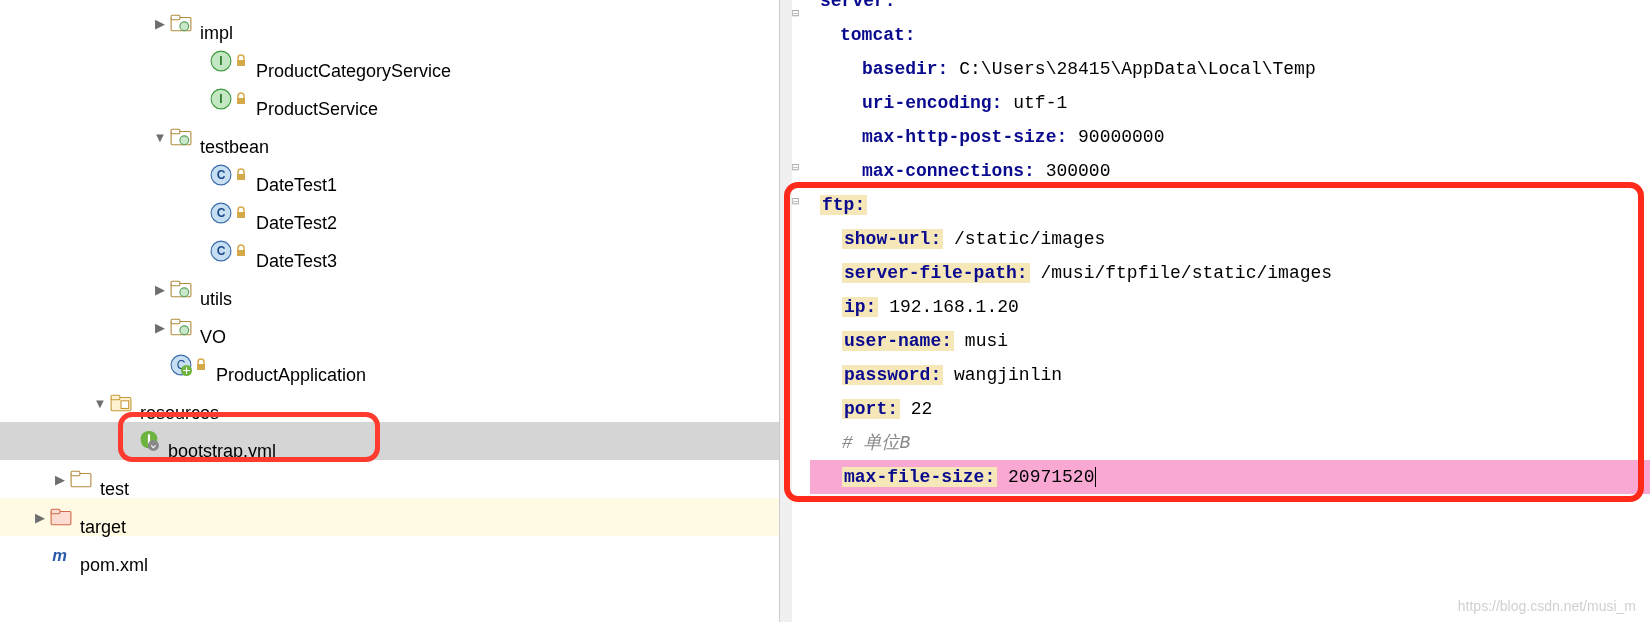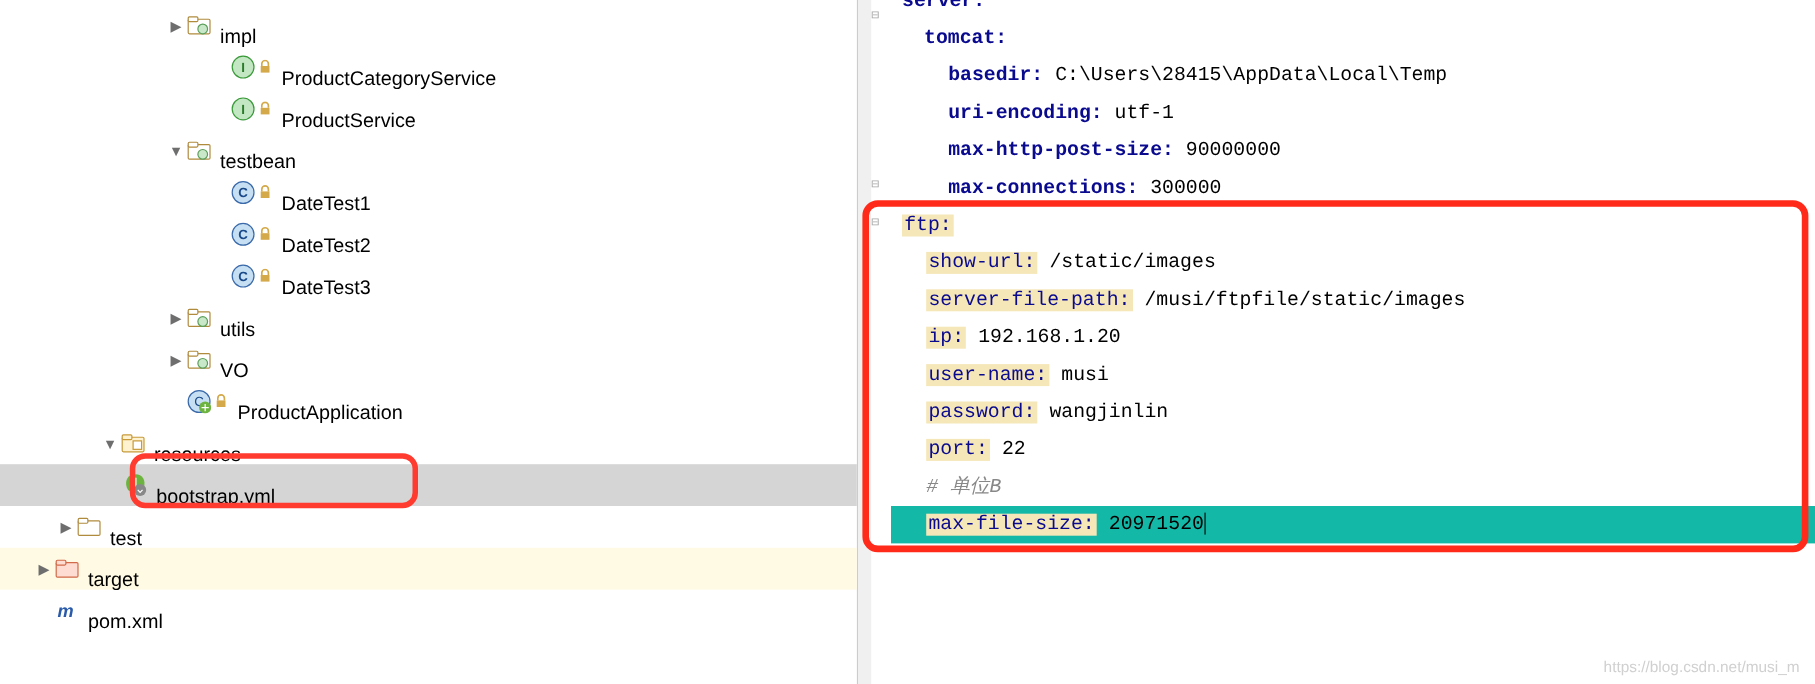--- a/index.html
+++ b/index.html
@@ -50,22 +50,22 @@
   .tree-label { font-size: 18px; color: #000; margin-top: 20px; }
   .red-box-left {
     position: absolute;
     border: 5px solid #ff3b30;
     border-radius: 14px;
     left: 118px; top: 412px; width: 262px; height: 50px;
     pointer-events: none;
   }
 
   .code-line { height: 34px; line-height: 34px; white-space: pre; }
-  .code-line.hl { background: #14b8a6; }
-  .key { color: #0a0a8f; font-weight: normal; background: #f5e7b8; padding: 0 2px; }
+  .code-line.hl { background: #f9a8d4; }
+  .key { color: #0a0a8f; font-weight: bold; background: #f5e7b8; padding: 0 2px; }
   .key-nohl { color: #0a0a8f; font-weight: bold; }
   .val { color: #000; }
   .comment { color: #888; font-style: italic; }
   .cursor {
     display: inline-block; width: 1px; height: 20px;
     background: #000; vertical-align: middle; margin-left: 1px;
   }
   .red-box-right {
     position: absolute;
     border: 6px solid #ff2a1a;
@@ -256,21 +256,21 @@
       <span class="icon">
           <svg viewBox="0 0 20 20">
             <rect x="1" y="5" width="18" height="12" rx="1" fill="#fff2d1" stroke="#c79a3a"></rect>
             <rect x="1" y="3" width="8" height="4" rx="1" fill="#fff2d1" stroke="#c79a3a"></rect>
             <rect x="10" y="8" width="7" height="7" fill="#fff" stroke="#c79a3a"></rect>
           </svg>
         </span>
       <span class="tree-label">resources</span>
     </div>
 
-    <div class="tree-row selected" style="padding-left: 92px;">
+    <div class="tree-row selected" style="padding-left: 118px;">
       <span class="arrow blank">▶</span>
       <span class="icon">
           <svg viewBox="0 0 20 20">
             <path d="M10 1 C4 1 1 6 3 12 C5 18 15 18 17 12 C19 6 16 1 10 1 Z" fill="#6db33f"></path>
             <path d="M10 4 L10 14" stroke="#fff" stroke-width="2"></path>
             <circle cx="14" cy="14" r="5" fill="#888"></circle>
             <path d="M12 14 l2 2 l2 -2" stroke="#fff" fill="none"></path>
           </svg>
         </span>
       <span class="tree-label">bootstrap.yml</span>

